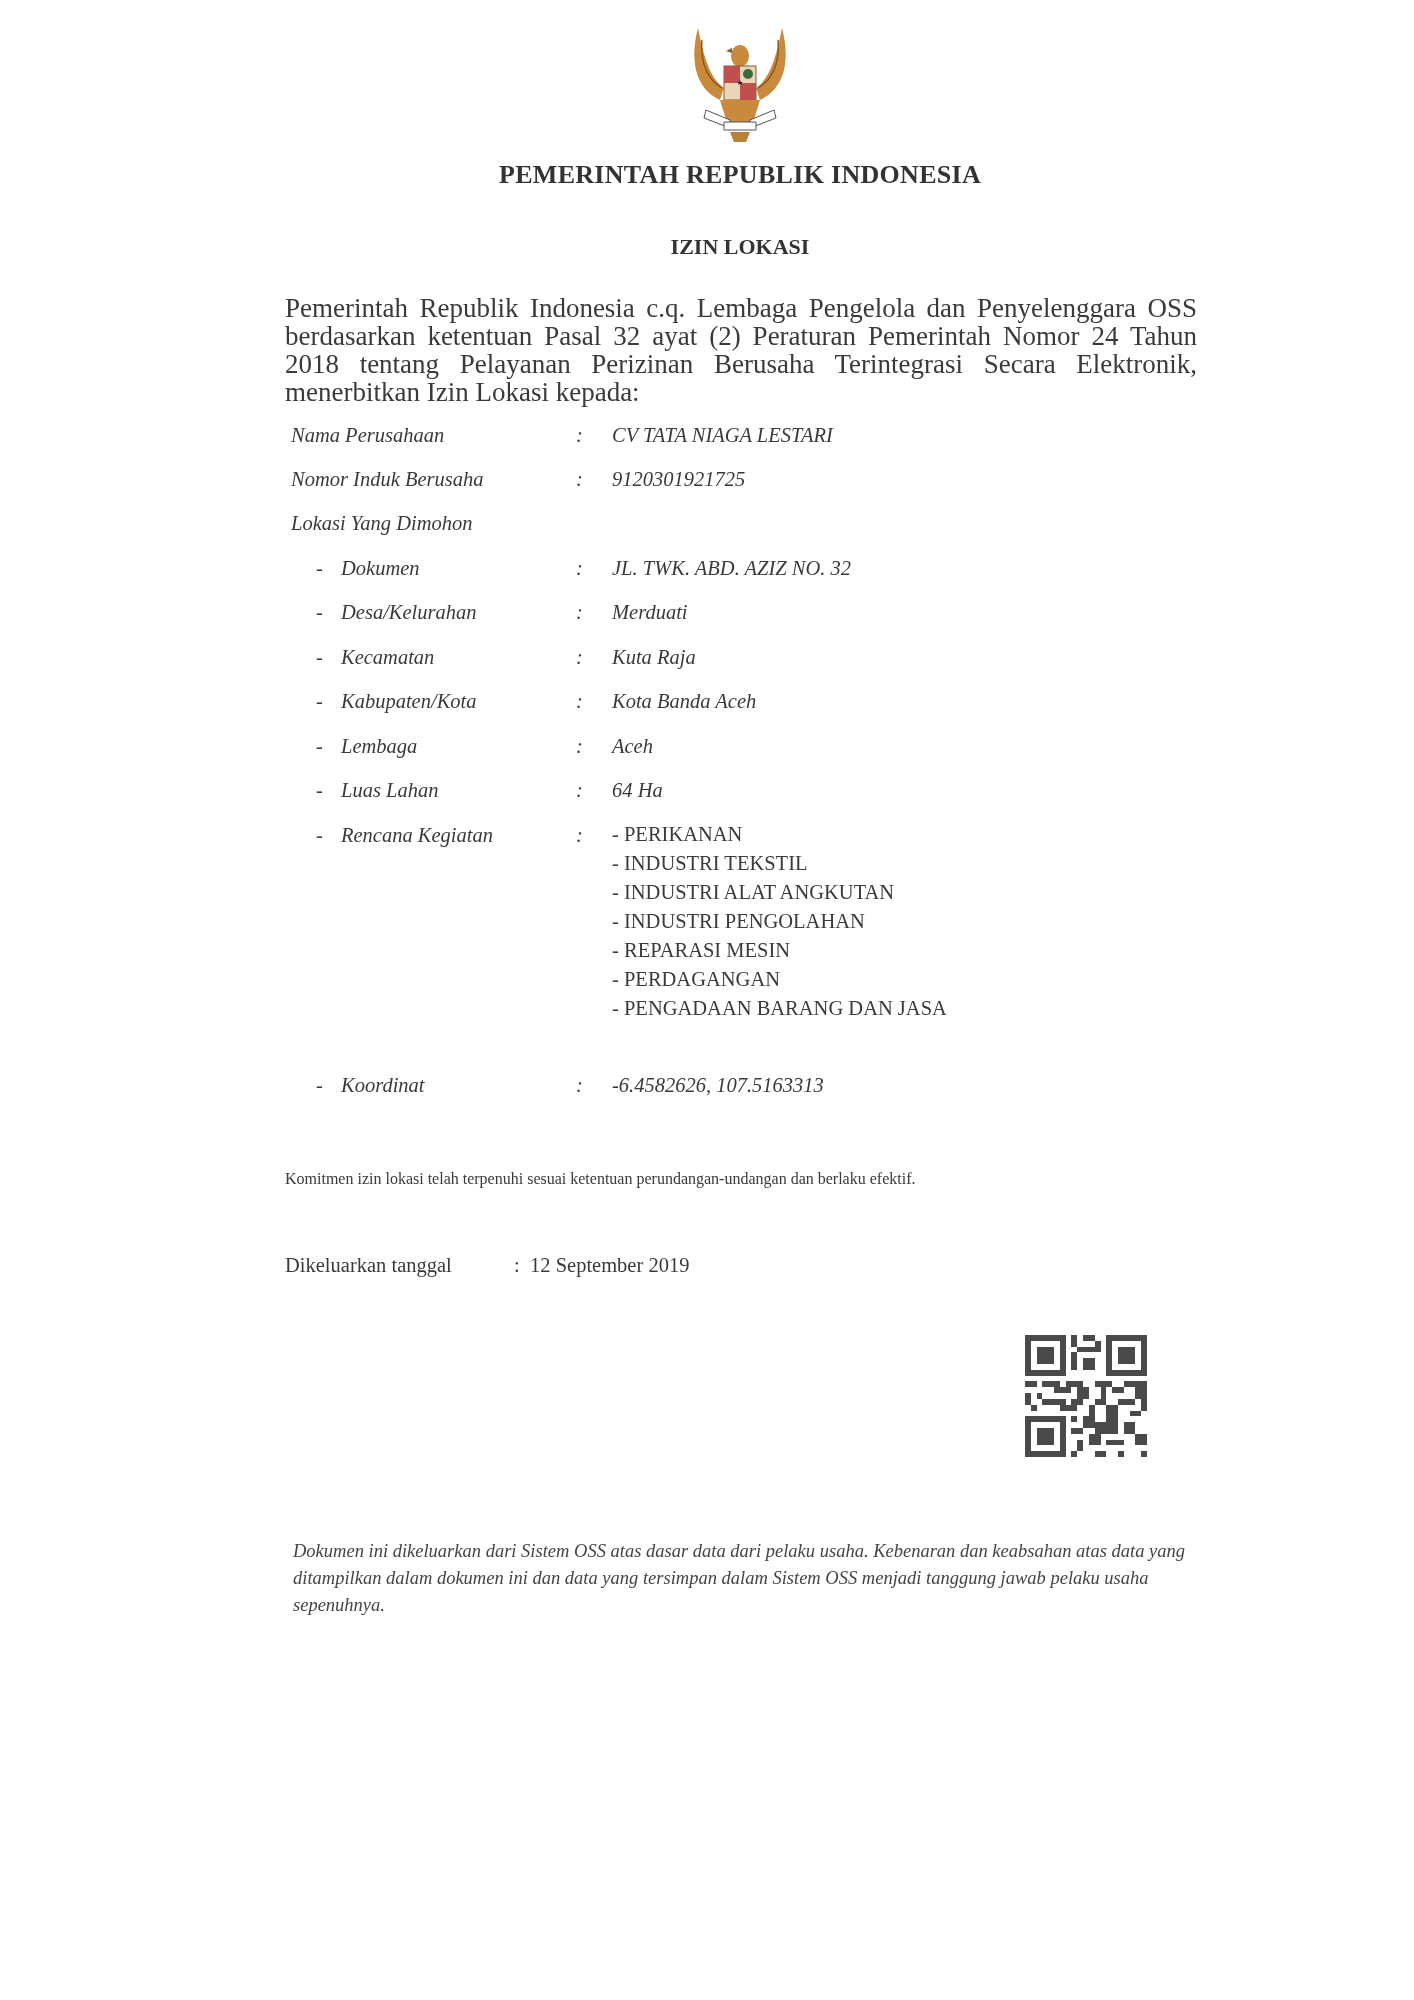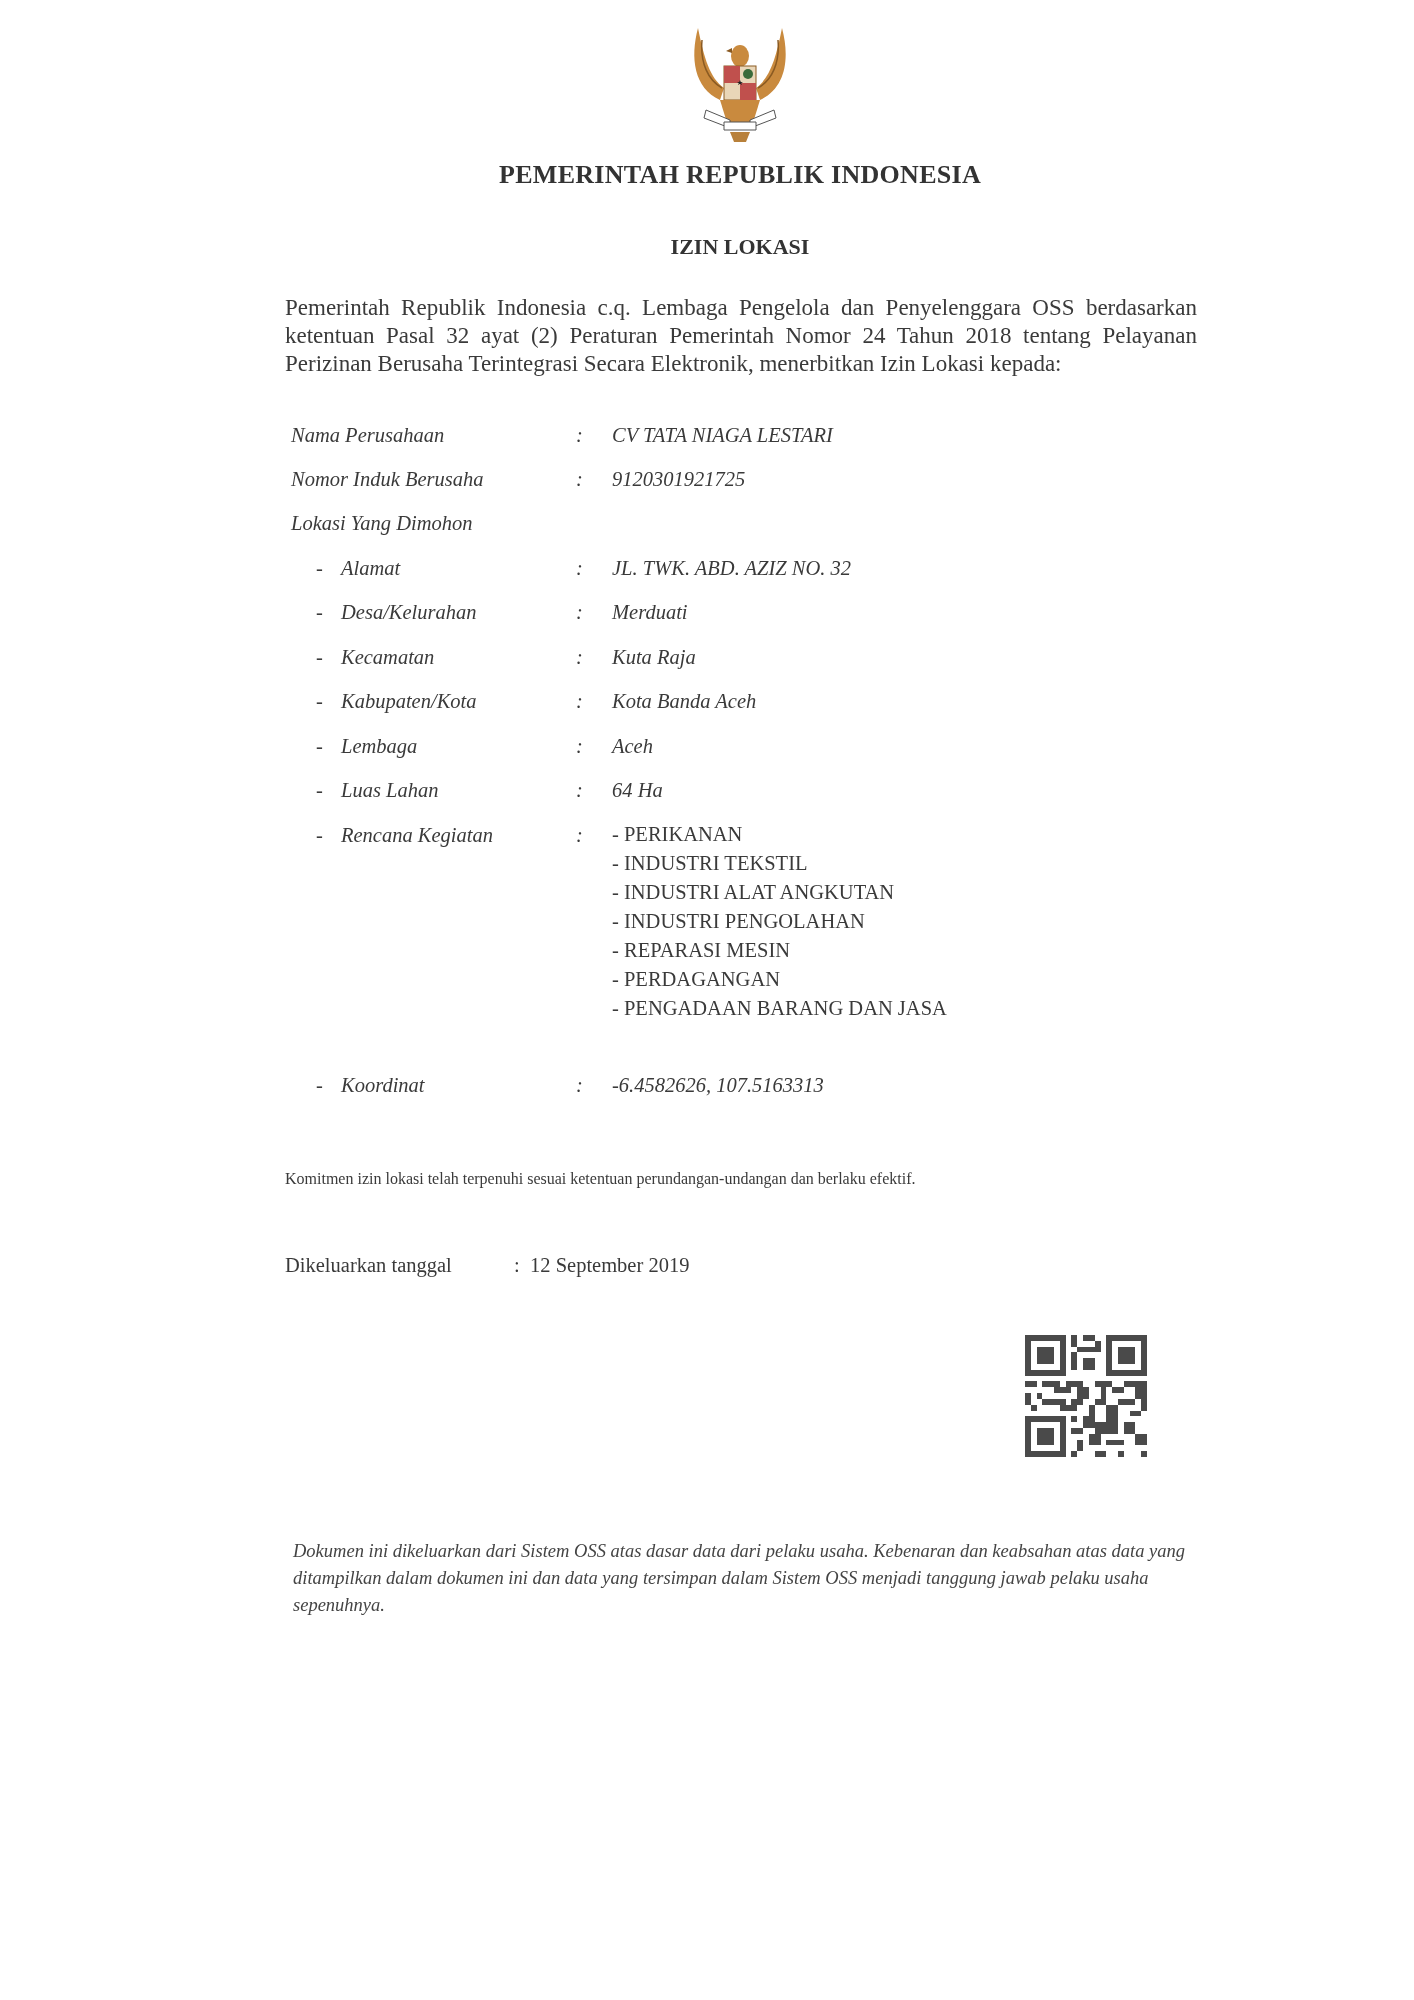--- a/index.html
+++ b/index.html
@@ -3,21 +3,21 @@
 <meta charset="utf-8">
 <style>
   html, body { margin:0; padding:0; background:#ffffff; }
   body { width:1414px; height:2000px; position:relative; overflow:hidden;
          font-family:"Liberation Serif", "DejaVu Serif", serif; color:#3a3a3a; }
   .emblem { position:absolute; left:680px; top:18px; width:120px; height:128px; }
   .title { position:absolute; left:0; width:1480px; top:160px; text-align:center;
            font-weight:bold; font-size:26px; letter-spacing:0.3px; color:#333; }
   .subtitle { position:absolute; left:0; width:1480px; top:234px; text-align:center;
               font-weight:bold; font-size:22px; color:#333; }
-  .intro { position:absolute; left:285px; width:912px; top:294px; font-size:23px;
+  .intro { position:absolute; left:285px; width:912px; top:294px; font-size:27px;
            line-height:28px; text-align:justify; text-align-last:left; }
   .field { position:absolute; font-size:20.5px; white-space:nowrap;font-style:italic; }
   .lbl { left:291px; }
   .sublbl-dash { left:316px; }
   .sublbl { left:341px; }
   .colon { left:576px; }
   .val { left:612px; }
   .acts { position:absolute; left:612px; top:820px; font-size:20.5px; line-height:29px; }
   .acts div { white-space:nowrap; }
   .komitmen { position:absolute; left:285px; width:912px; top:1165px; font-size:16px;
@@ -58,21 +58,21 @@
 <div class="field colon" style="top:424px">:</div>
 <div class="field val" style="top:424px">CV TATA NIAGA LESTARI</div>
 
 <div class="field lbl" style="top:468px">Nomor Induk Berusaha</div>
 <div class="field colon" style="top:468px">:</div>
 <div class="field val" style="top:468px">9120301921725</div>
 
 <div class="field lbl" style="top:512px">Lokasi Yang Dimohon</div>
 
 <div class="field sublbl-dash" style="top:557px">-</div>
-<div class="field sublbl" style="top:557px">Alamat</div>
+<div class="field sublbl" style="top:557px">Dokumen</div>
 <div class="field colon" style="top:557px">:</div>
 <div class="field val" style="top:557px">JL. TWK. ABD. AZIZ NO. 32</div>
 
 <div class="field sublbl-dash" style="top:601px">-</div>
 <div class="field sublbl" style="top:601px">Desa/Kelurahan</div>
 <div class="field colon" style="top:601px">:</div>
 <div class="field val" style="top:601px">Merduati</div>
 
 <div class="field sublbl-dash" style="top:646px">-</div>
 <div class="field sublbl" style="top:646px">Kecamatan</div>

